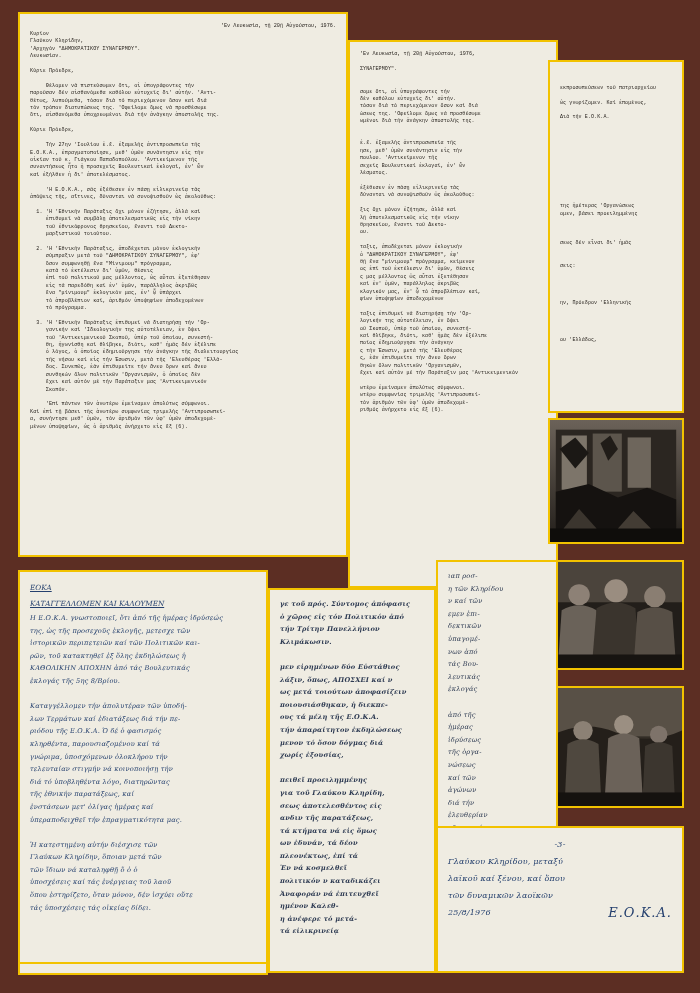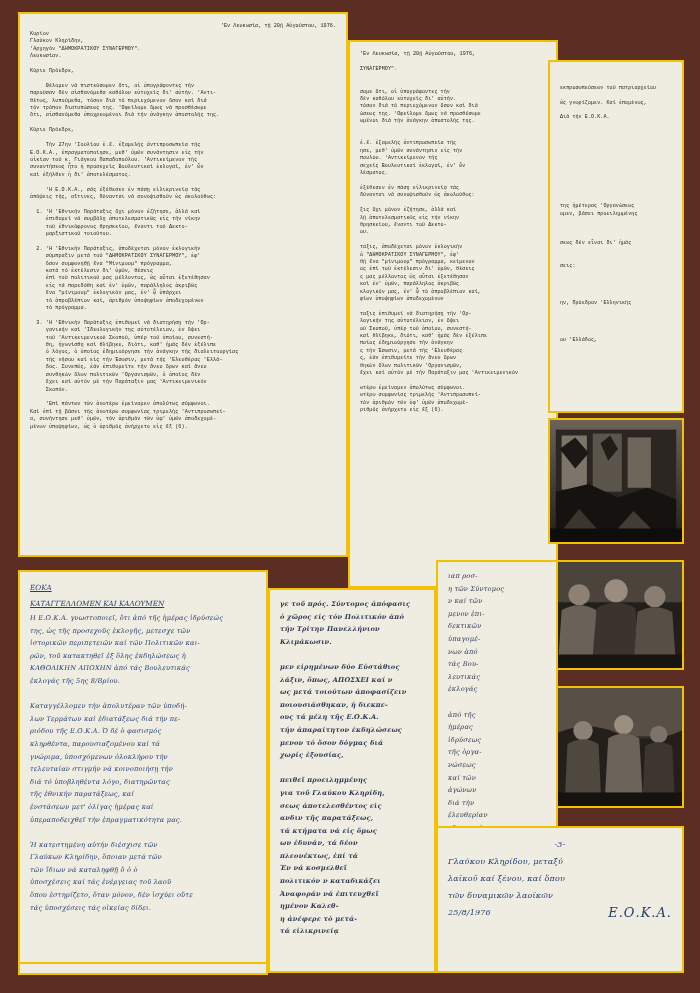--- a/index.html
+++ b/index.html
@@ -481,23 +481,23 @@
           <div class="line">η ἀνέφερε τό μετά-</div>
           <div class="line">τά εἰλικρινείᾳ</div>
         </div>
     </div>
   </div>
 
   <div class="item paper hand dark" id="doc-hand-right">
     <div class="doc-pad">
       <div id="doc-hand-right-body">
           <div class="line">ιαπ ροσ-</div>
-          <div class="line">η τῶν Σύντομος</div>
+          <div class="line">η τῶν Κληρίδου</div>
           <div class="line">ν καί τῶν</div>
-          <div class="line">μενον ἐπι-</div>
+          <div class="line">εμεν ἐπι-</div>
           <div class="line">δεκτικῶν</div>
           <div class="line">ὑπαγομέ-</div>
           <div class="line">νων ἀπό</div>
           <div class="line">τάς Βου-</div>
           <div class="line">λευτικάς</div>
           <div class="line">ἐκλογάς</div>
           <div class="line">&nbsp;</div>
           <div class="line">ἀπό τῆς</div>
           <div class="line">ἡμέρας</div>
           <div class="line">ἱδρύσεως</div>

